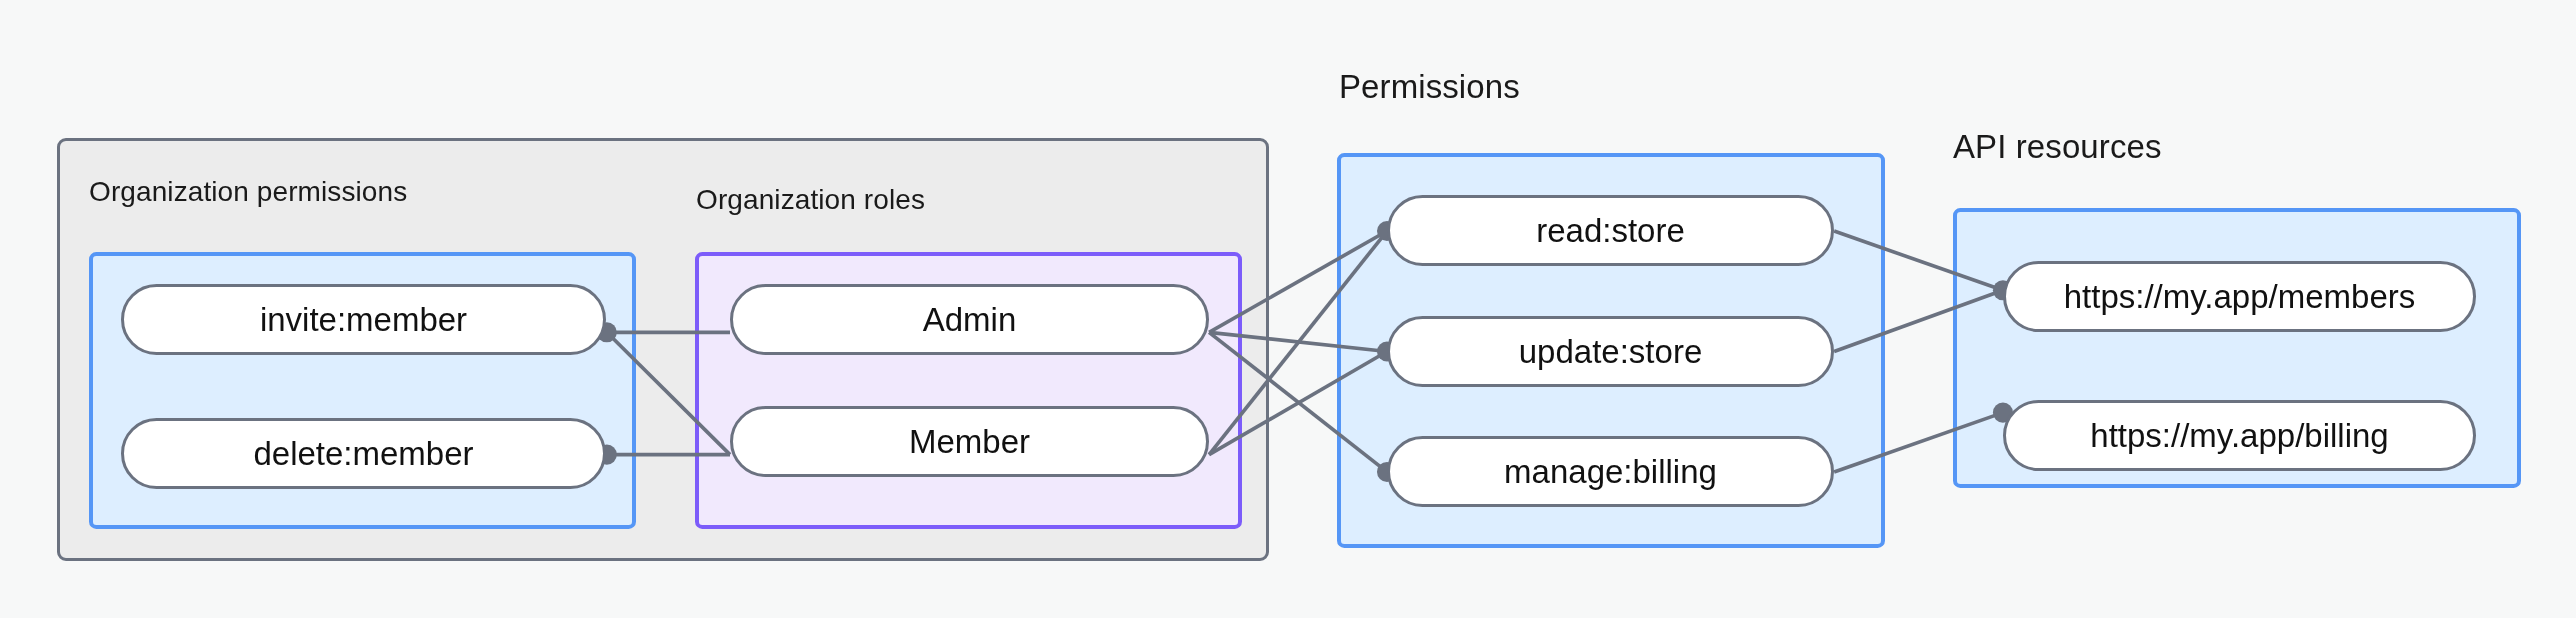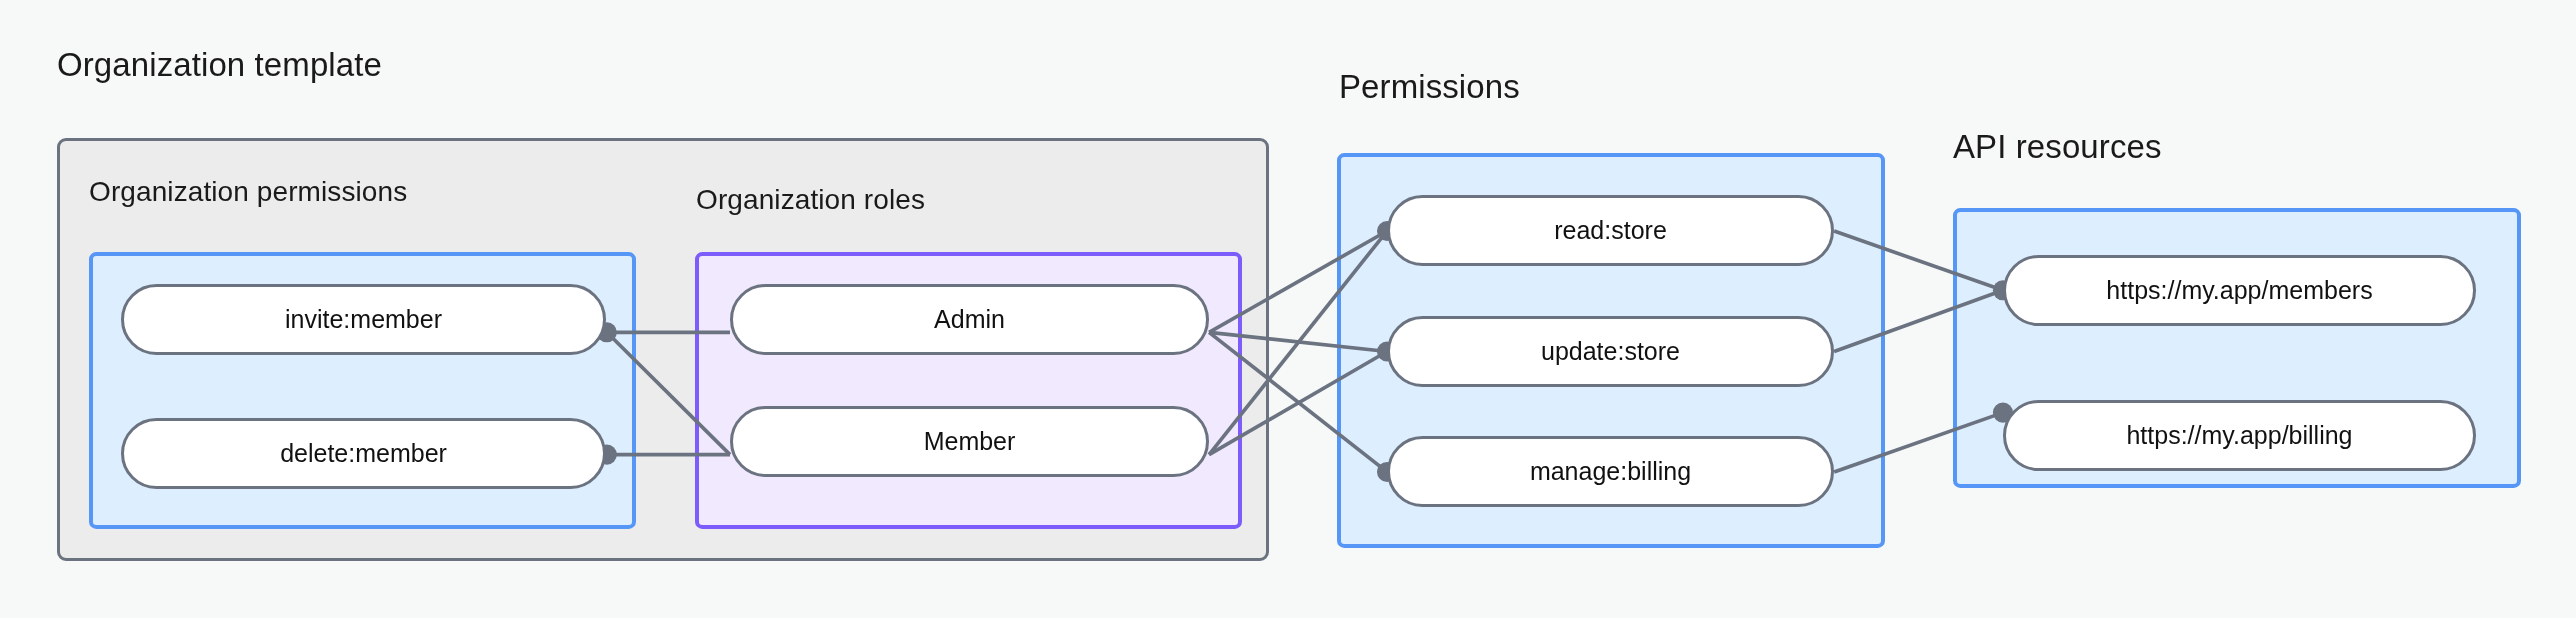--- a/index.html
+++ b/index.html
@@ -78,32 +78,31 @@
   
   .pill {
     position: absolute;
     box-sizing: border-box;
     background: #ffffff;
     border: 3.7px solid #6b7280;
     border-radius: 912px;
     display: flex;
     align-items: center;
     justify-content: center;
-    font-size: 25px;
+    font-size: 33px;
     color: #111111;
     white-space: nowrap;
     z-index: 2;
   }
 </style>
 </head>
 <body>
 
 <div id="canvas">
 
-  <div class="group-label" style="left:57px; top:46px;">Organization template</div>
 
   <div class="group-label" style="left:1339px; top:68px;">Permissions</div>
 
   <div class="group-label" style="left:1953px; top:128px;">API resources</div>
 
   <div class="outer-box"></div>
 
   <div class="sub-label" style="left:89px; top:176px;">Organization permissions</div>
 
   <div class="sub-label" style="left:696px; top:184px;text-align:center;">Organization roles</div>
@@ -148,18 +147,18 @@
   <div class="pill" style="left:730px; top:284px; width:479px; height:71px;">Admin</div>
 
   <div class="pill" style="left:730px; top:406px; width:479px; height:71px;">Member</div>
 
   <div class="pill" style="left:1387px; top:195px; width:447px; height:71px;">read:store</div>
 
   <div class="pill" style="left:1387px; top:316px; width:447px; height:71px;text-align:right;">update:store</div>
 
   <div class="pill" style="left:1387px; top:436px; width:447px; height:71px;">manage:billing</div>
 
-  <div class="pill" style="left:2003px; top:255px; width:473px; height:71px;">https://my.app/members</div>
+  <div class="pill" style="left:2003px; top:261px; width:473px; height:71px;">https://my.app/members</div>
 
   <div class="pill" style="left:2003px; top:359px; width:473px; height:71px;margin-top:41px;">https://my.app/billing</div>
 
 </div>
 
 
 </body></html>

